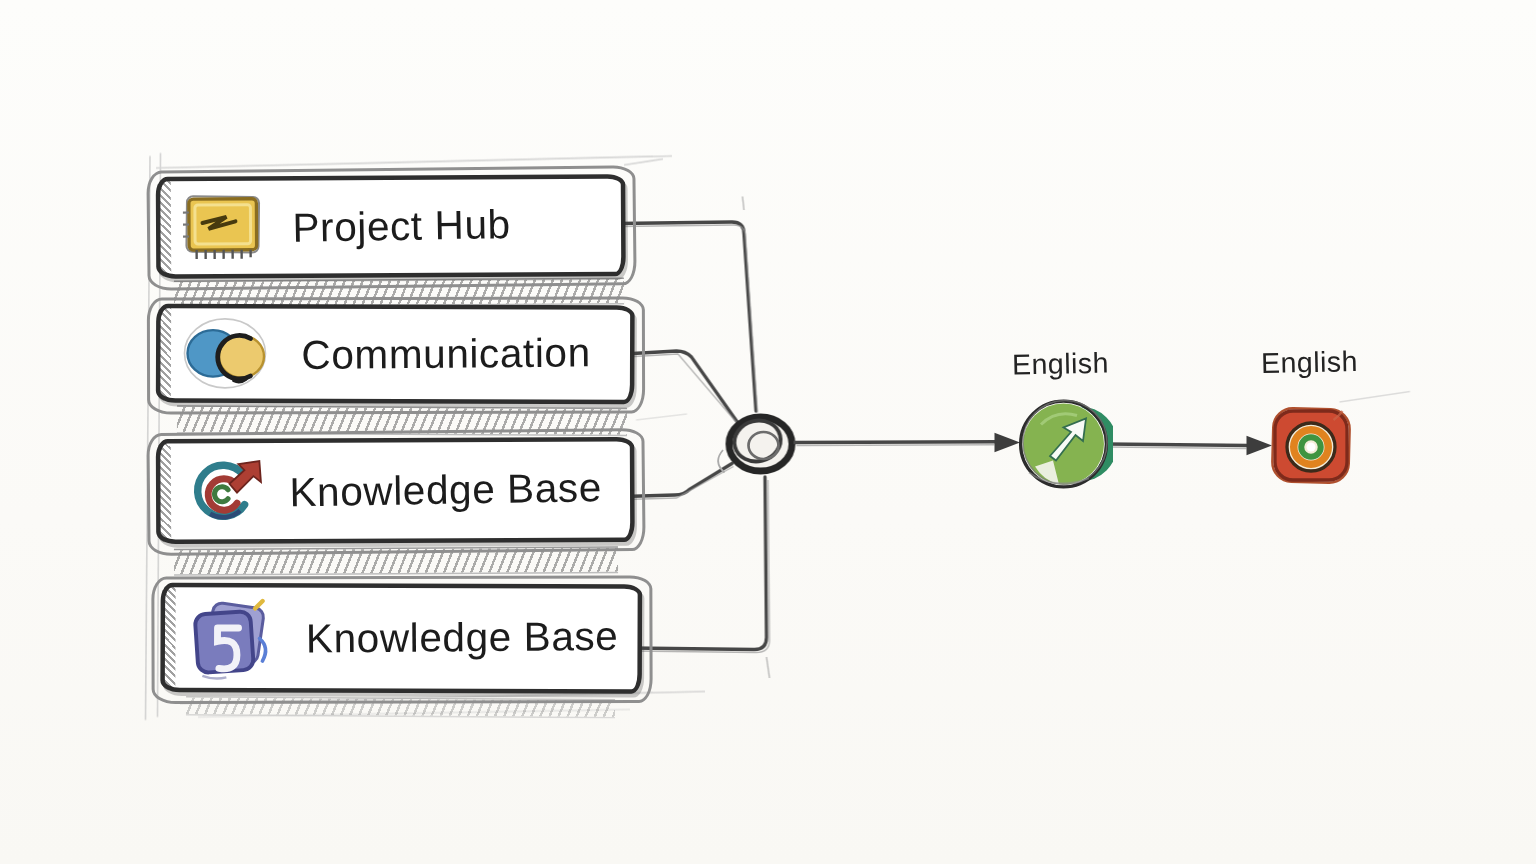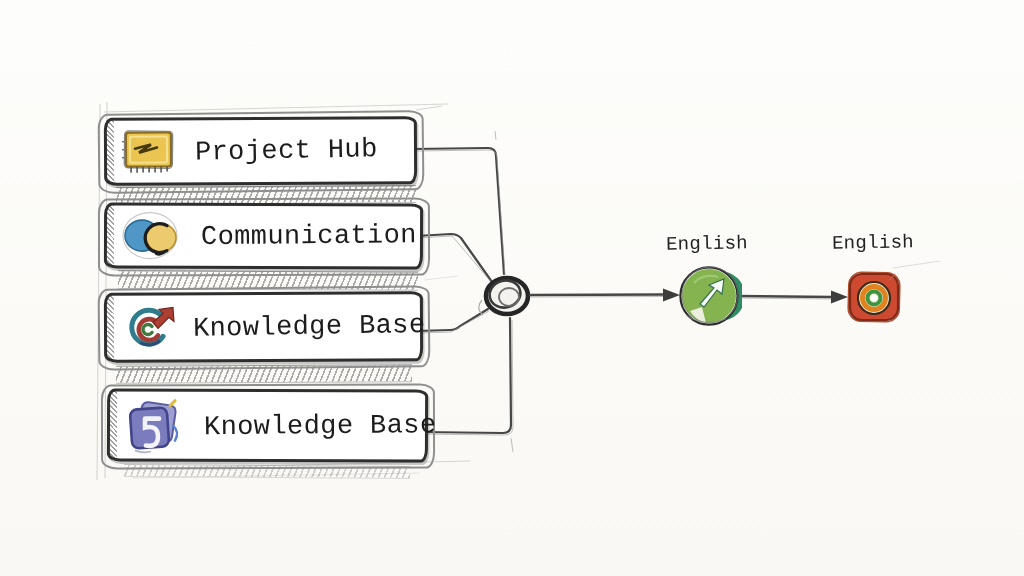--- a/index.html
+++ b/index.html
@@ -1,19 +1,19 @@
 <!DOCTYPE html>
 <html><head>
 <meta charset="utf-8">
 <style>
   html,body{margin:0;padding:0;background:#ffffff;}
   .stage{
     position:relative;width:1024px;height:576px;overflow:hidden;
     background:linear-gradient(180deg,#fdfdfb 0%,#fbfaf7 60%,#f9f8f4 100%);
-    font-family:Liberation Mono, monospace;
+    font-family:Liberation Sans, sans-serif;
   }
   svg.wires{position:absolute;left:0;top:0;pointer-events:none;}
   
   .sbox{
     position:absolute;background:#ffffff;
     border:3px solid #2e2e2e;
     border-radius:8px 12px 7px 13px / 12px 7px 13px 8px;
     display:flex;align-items:center;gap:17px;
     padding:0 8px 0 13px;box-sizing:border-box;
     box-shadow:1.5px 2.5px 0 rgba(70,70,70,.28);

